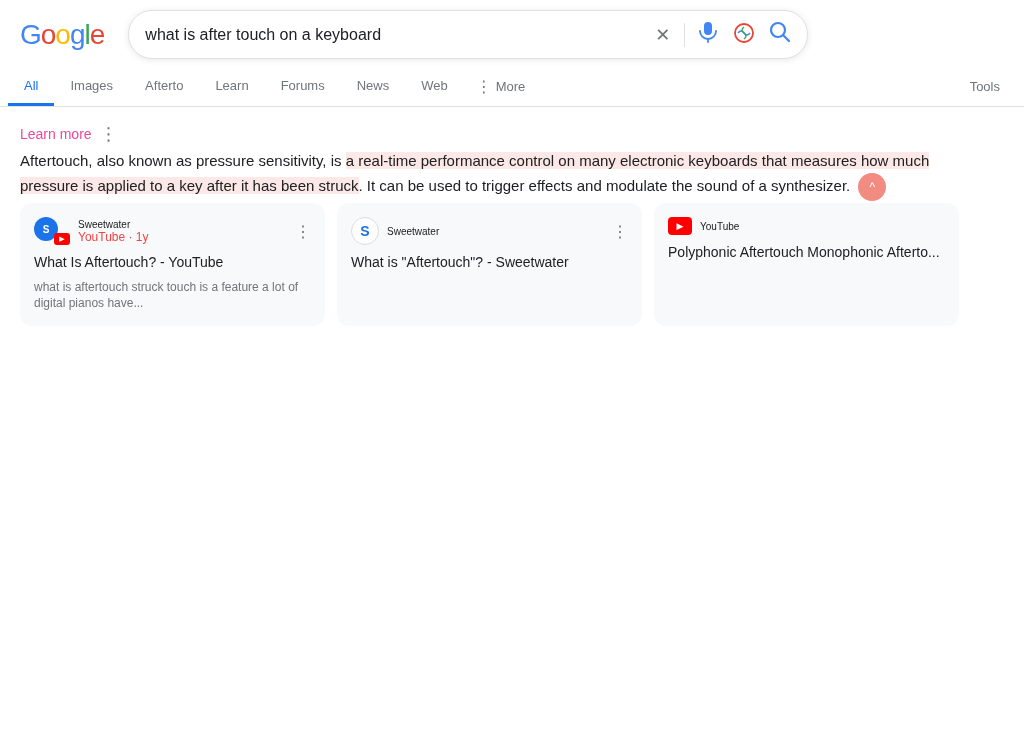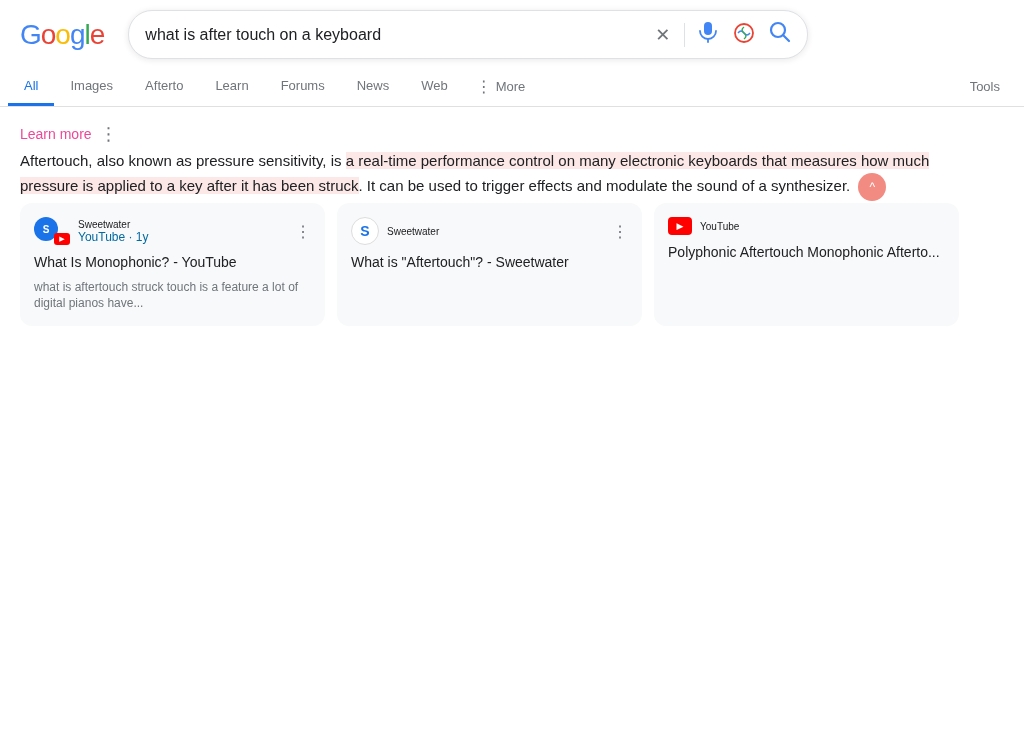--- a/index.html
+++ b/index.html
@@ -234,21 +234,21 @@
     }
 
     .source-name {
       font-size: 10px;
       color: #202124;
       font-weight: 400;
     }
 
     .source-meta {
       font-size: 12px;
-      color: #0369a1;
+      color: #ef4444;
     }
 
     .card-three-dots {
       color: #70757a;
       font-size: 16px;
       cursor: pointer;
       flex-shrink: 0;
     }
 
     .source-card-title {
@@ -418,21 +418,21 @@
             <div style="width:24px;height:24px;border-radius:50%;background:#1a73e8;display:flex;align-items:center;justify-content:center;color:#fff;font-size:10px;font-weight:bold;position:absolute;top:0;left:0;">S</div>
             <div style="width:16px;height:12px;border-radius:3px;background:#FF0000;display:flex;align-items:center;justify-content:center;color:#fff;font-size:7px;position:absolute;bottom:0;right:0;">▶</div>
           </div>
           <div>
             <div class="source-name">Sweetwater</div>
             <div class="source-meta">YouTube · 1y</div>
           </div>
         </div>
         <span class="card-three-dots">⋮</span>
       </div>
-      <div class="source-card-title">What Is Monophonic? - YouTube</div>
+      <div class="source-card-title">What Is Aftertouch? - YouTube</div>
       <div class="source-card-snippet">what is aftertouch struck touch is a feature a lot of digital pianos have...</div>
     </div>
 
     <div class="source-card">
       <div class="source-card-header">
         <div class="source-card-info">
           <div class="sw-logo-s">S</div>
           <div class="source-name">Sweetwater</div>
         </div>
         <span class="card-three-dots">⋮</span>

